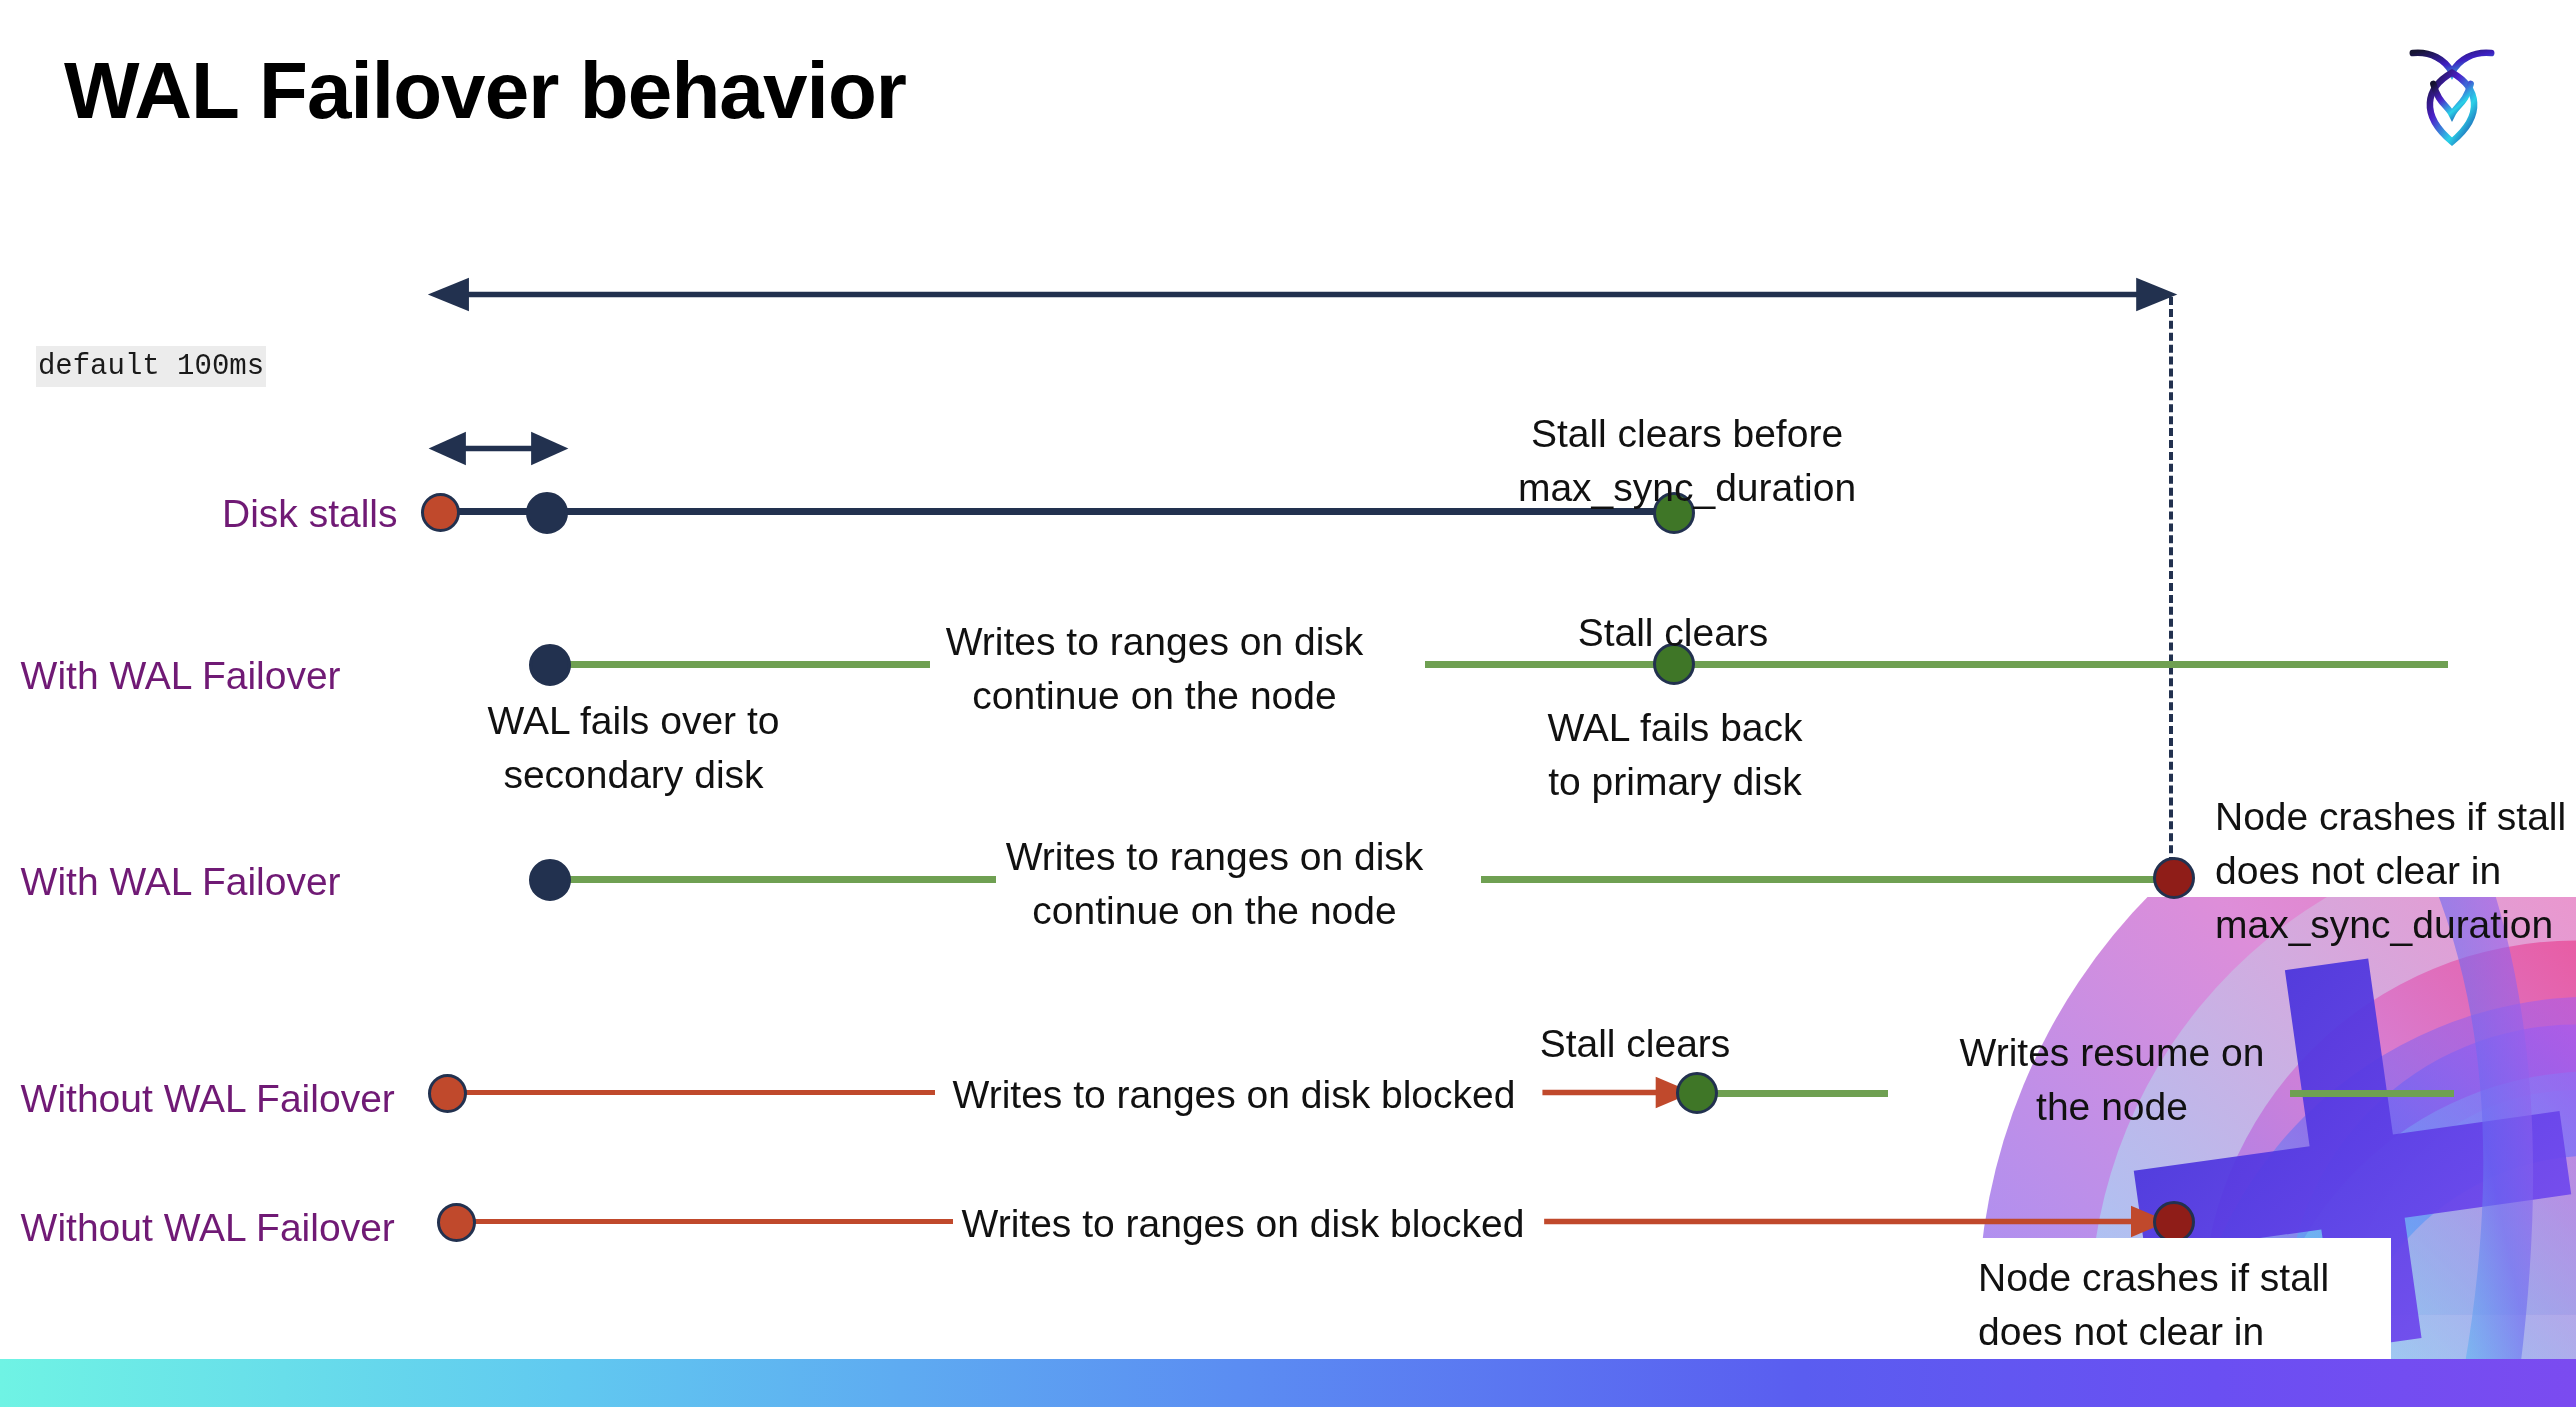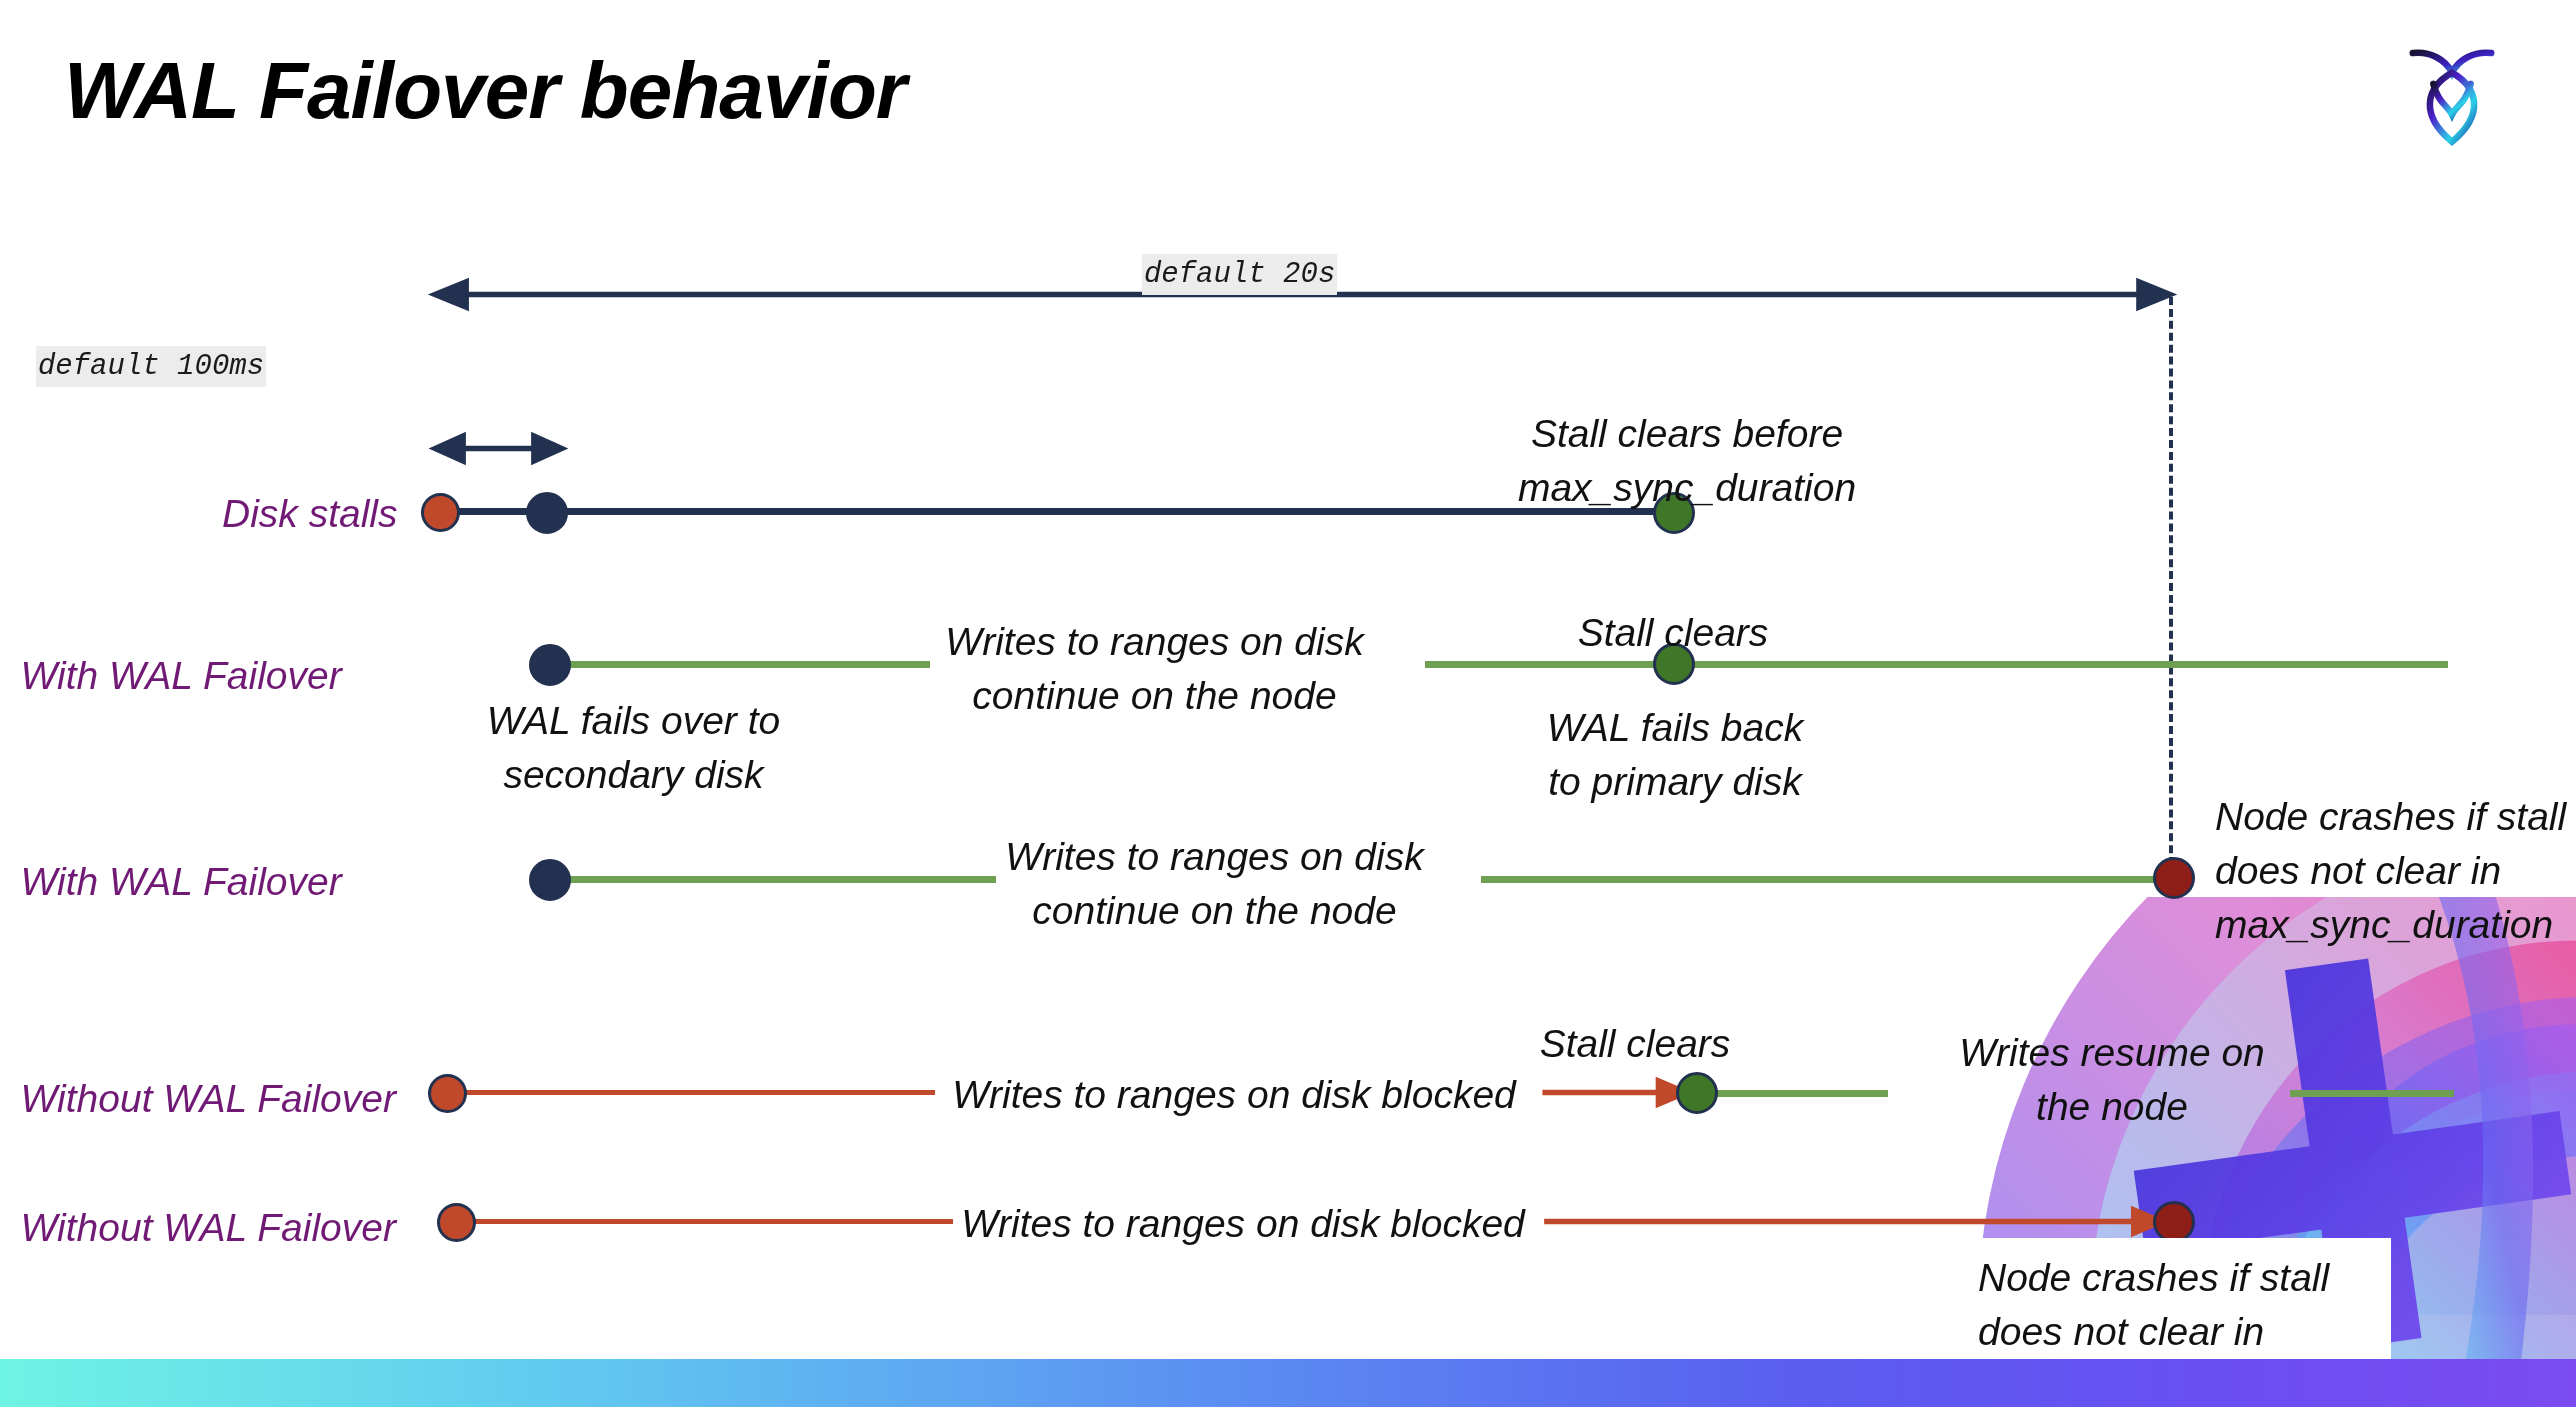--- a/index.html
+++ b/index.html
@@ -4,21 +4,21 @@
 <style>
   html,body{margin:0;padding:0;}
   body{
     width:2576px;height:1408px;
     background:#ffffff;
     font-family:"Liberation Sans", sans-serif;
     overflow:hidden;
     position:relative;
   }
   .stage{position:absolute;left:0;top:0;width:2576px;height:1408px;overflow:hidden;}
-  .abs{position:absolute;font-style:italic;}
+  .abs{position:absolute;}
 
   
   #page-title{
     left:64px;top:45px;
     font-size:80px;
     font-weight:bold;
     letter-spacing:-0.9px;
     color:#000000;
     white-space:nowrap;
   }
@@ -177,21 +177,20 @@
 
   <div class="abs" style="left:411px;top:271px;width:1785px;height:47px;">
     <svg width="1785" height="47" viewBox="0 0 1910 50" xmlns="http://www.w3.org/2000/svg">
       <line x1="40" y1="25" x2="1868" y2="25" stroke="#22314f" stroke-width="6"></line>
       <polygon points="18,25 62,7 62,43" fill="#22314f"></polygon>
       <polygon points="1890,25 1846,7 1846,43" fill="#22314f"></polygon>
     </svg>
   </div>
 
   <div class="abs" id="callout-max-sync">
-    <div><span class="code-line">default 20s</span></div>
   </div>
 
   <div class="abs" id="callout-unhealthy">
     <div><span class="code-line">default 100ms</span></div>
   </div>
 
   <div class="abs" style="left:419px;top:428px;width:159px;height:41px;">
     <svg width="159" height="41" viewBox="0 0 170 44" xmlns="http://www.w3.org/2000/svg">
       <line x1="32" y1="22" x2="138" y2="22" stroke="#22314f" stroke-width="6"></line>
       <polygon points="10,22 50,4 50,40" fill="#22314f"></polygon>

